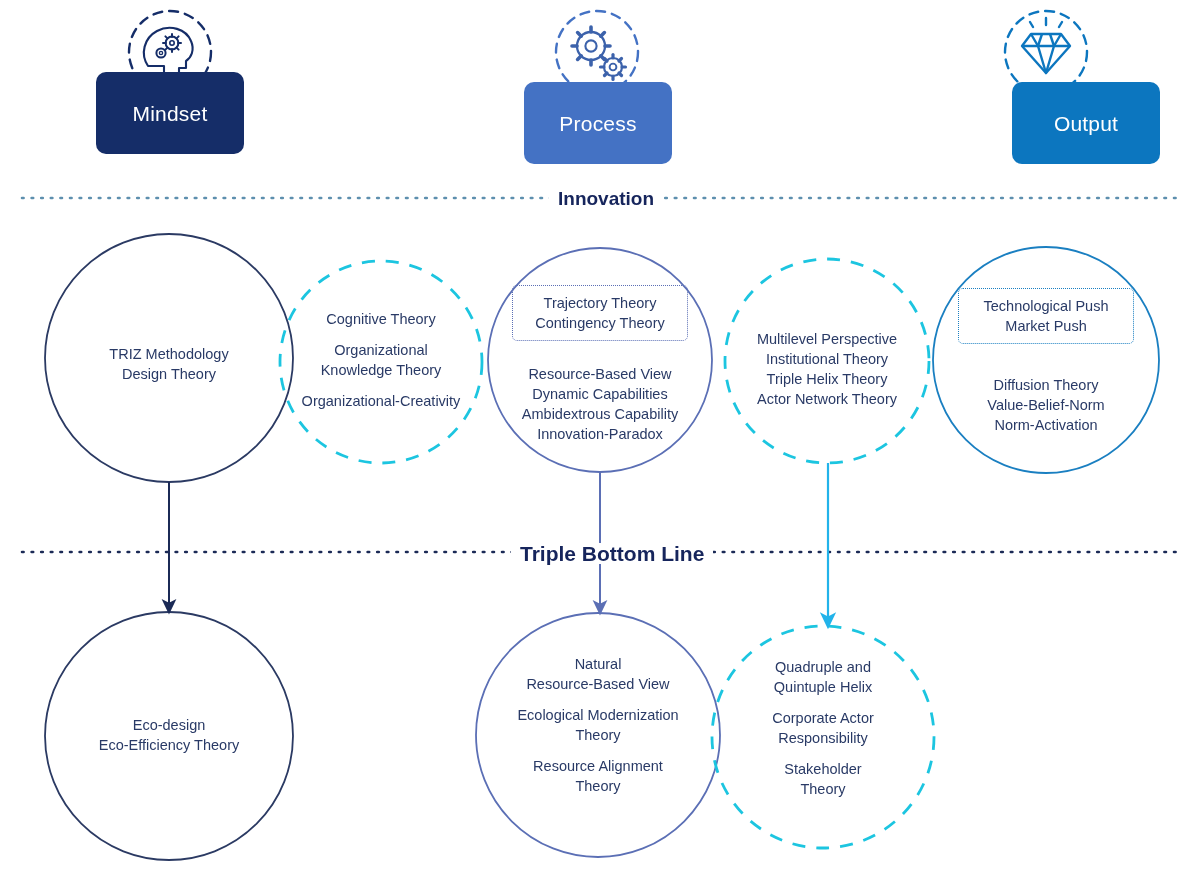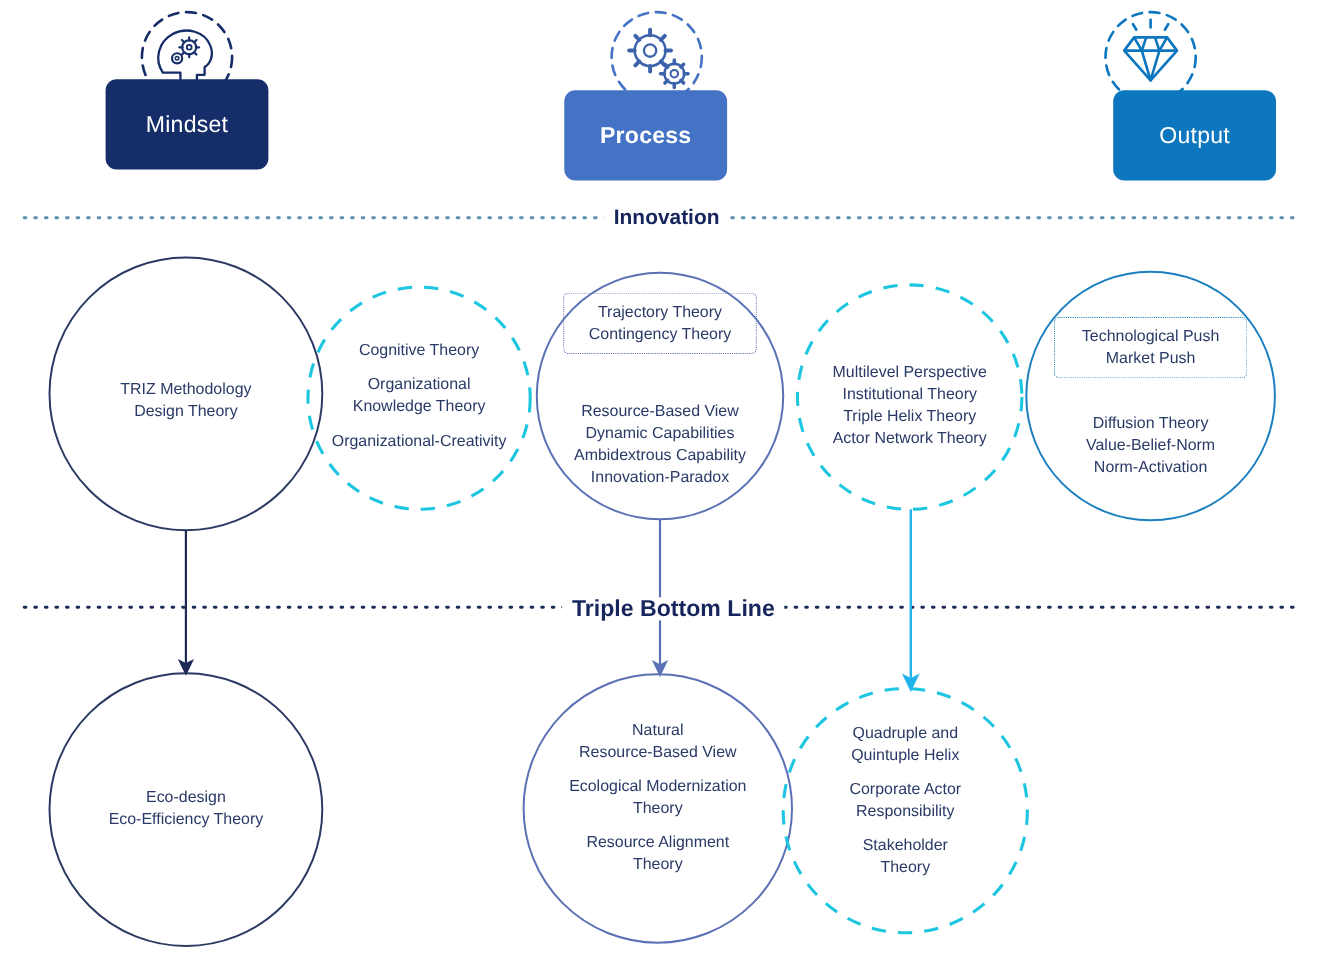--- a/index.html
+++ b/index.html
@@ -187,21 +187,21 @@
         <line x1="0" y1="-34" x2="0" y2="-27"></line>
         <line x1="-16" y1="-30" x2="-13" y2="-25"></line>
         <line x1="16" y1="-30" x2="13" y2="-25"></line>
       </g>
     </g>
   </svg>
 
   <div class="pillar" style="left:96px; top:72px; background:#152d68;">
     <span class="pillar-label">Mindset</span>
   </div>
-  <div class="pillar" style="left:513px; top:82px; background:#4472c4;font-weight:bold;">
+  <div class="pillar" style="left:524px; top:82px; background:#4472c4;">
     <span class="pillar-label">Process</span>
   </div>
   <div class="pillar" style="left:1012px; top:82px; background:#0c76bf;">
     <span class="pillar-label">Output</span>
   </div>
 
   <div class="band-label" id="band-innovation">Innovation</div>
   <div class="band-label" id="band-tbl">Triple Bottom Line</div>
 
   <div class="circle-text" style="left:281px; top:309px; width:200px;">
@@ -217,21 +217,21 @@
     <div class="ct-group">
       <div>Organizational-Creativity</div>
     </div>
   </div>
 
   <div class="circle-text" style="left:69px; top:344px; width:200px;">
     <div>TRIZ Methodology</div>
     <div>Design Theory</div>
   </div>
 
-  <div class="inner-box" style="left:512px; top:266px; width:176px; height:56px;">
+  <div class="inner-box" style="left:512px; top:285px; width:176px; height:56px;">
     <div>Trajectory Theory</div>
     <div>Contingency Theory</div>
   </div>
   <div class="circle-text" style="left:500px; top:364px; width:200px;">
     <div>Resource-Based View</div>
     <div>Dynamic Capabilities</div>
     <div>Ambidextrous Capability</div>
     <div>Innovation-Paradox</div>
   </div>
 

